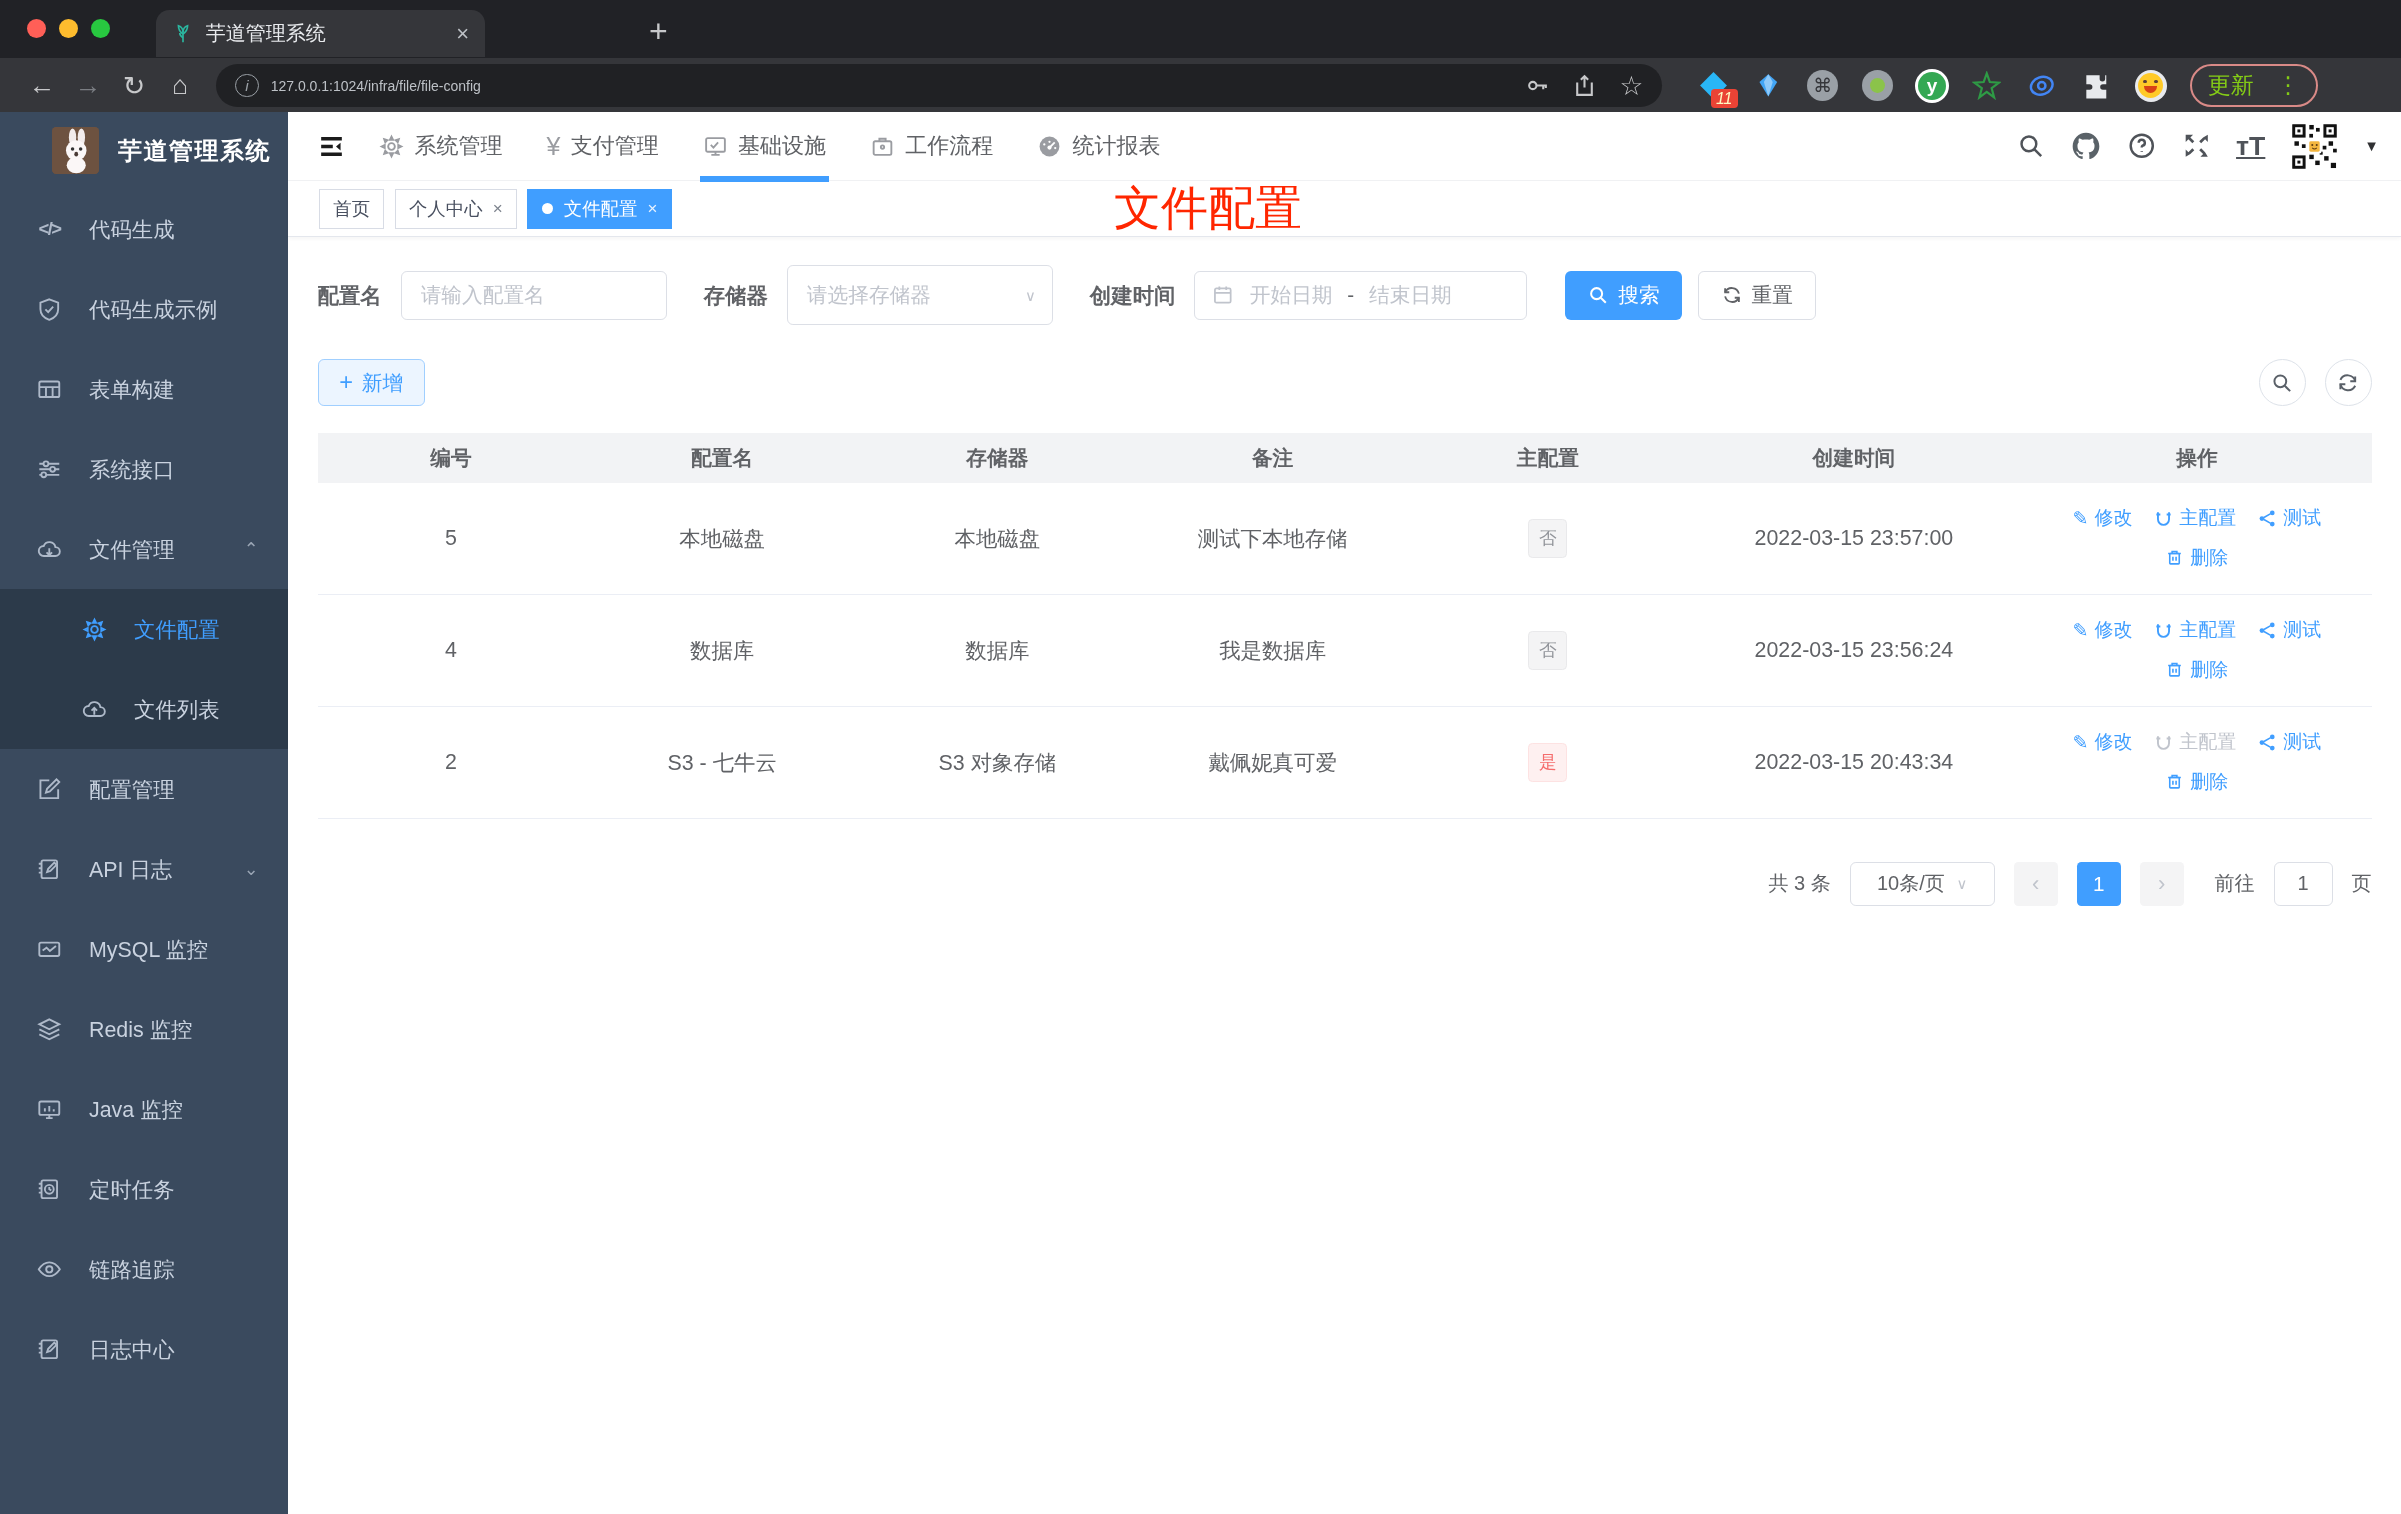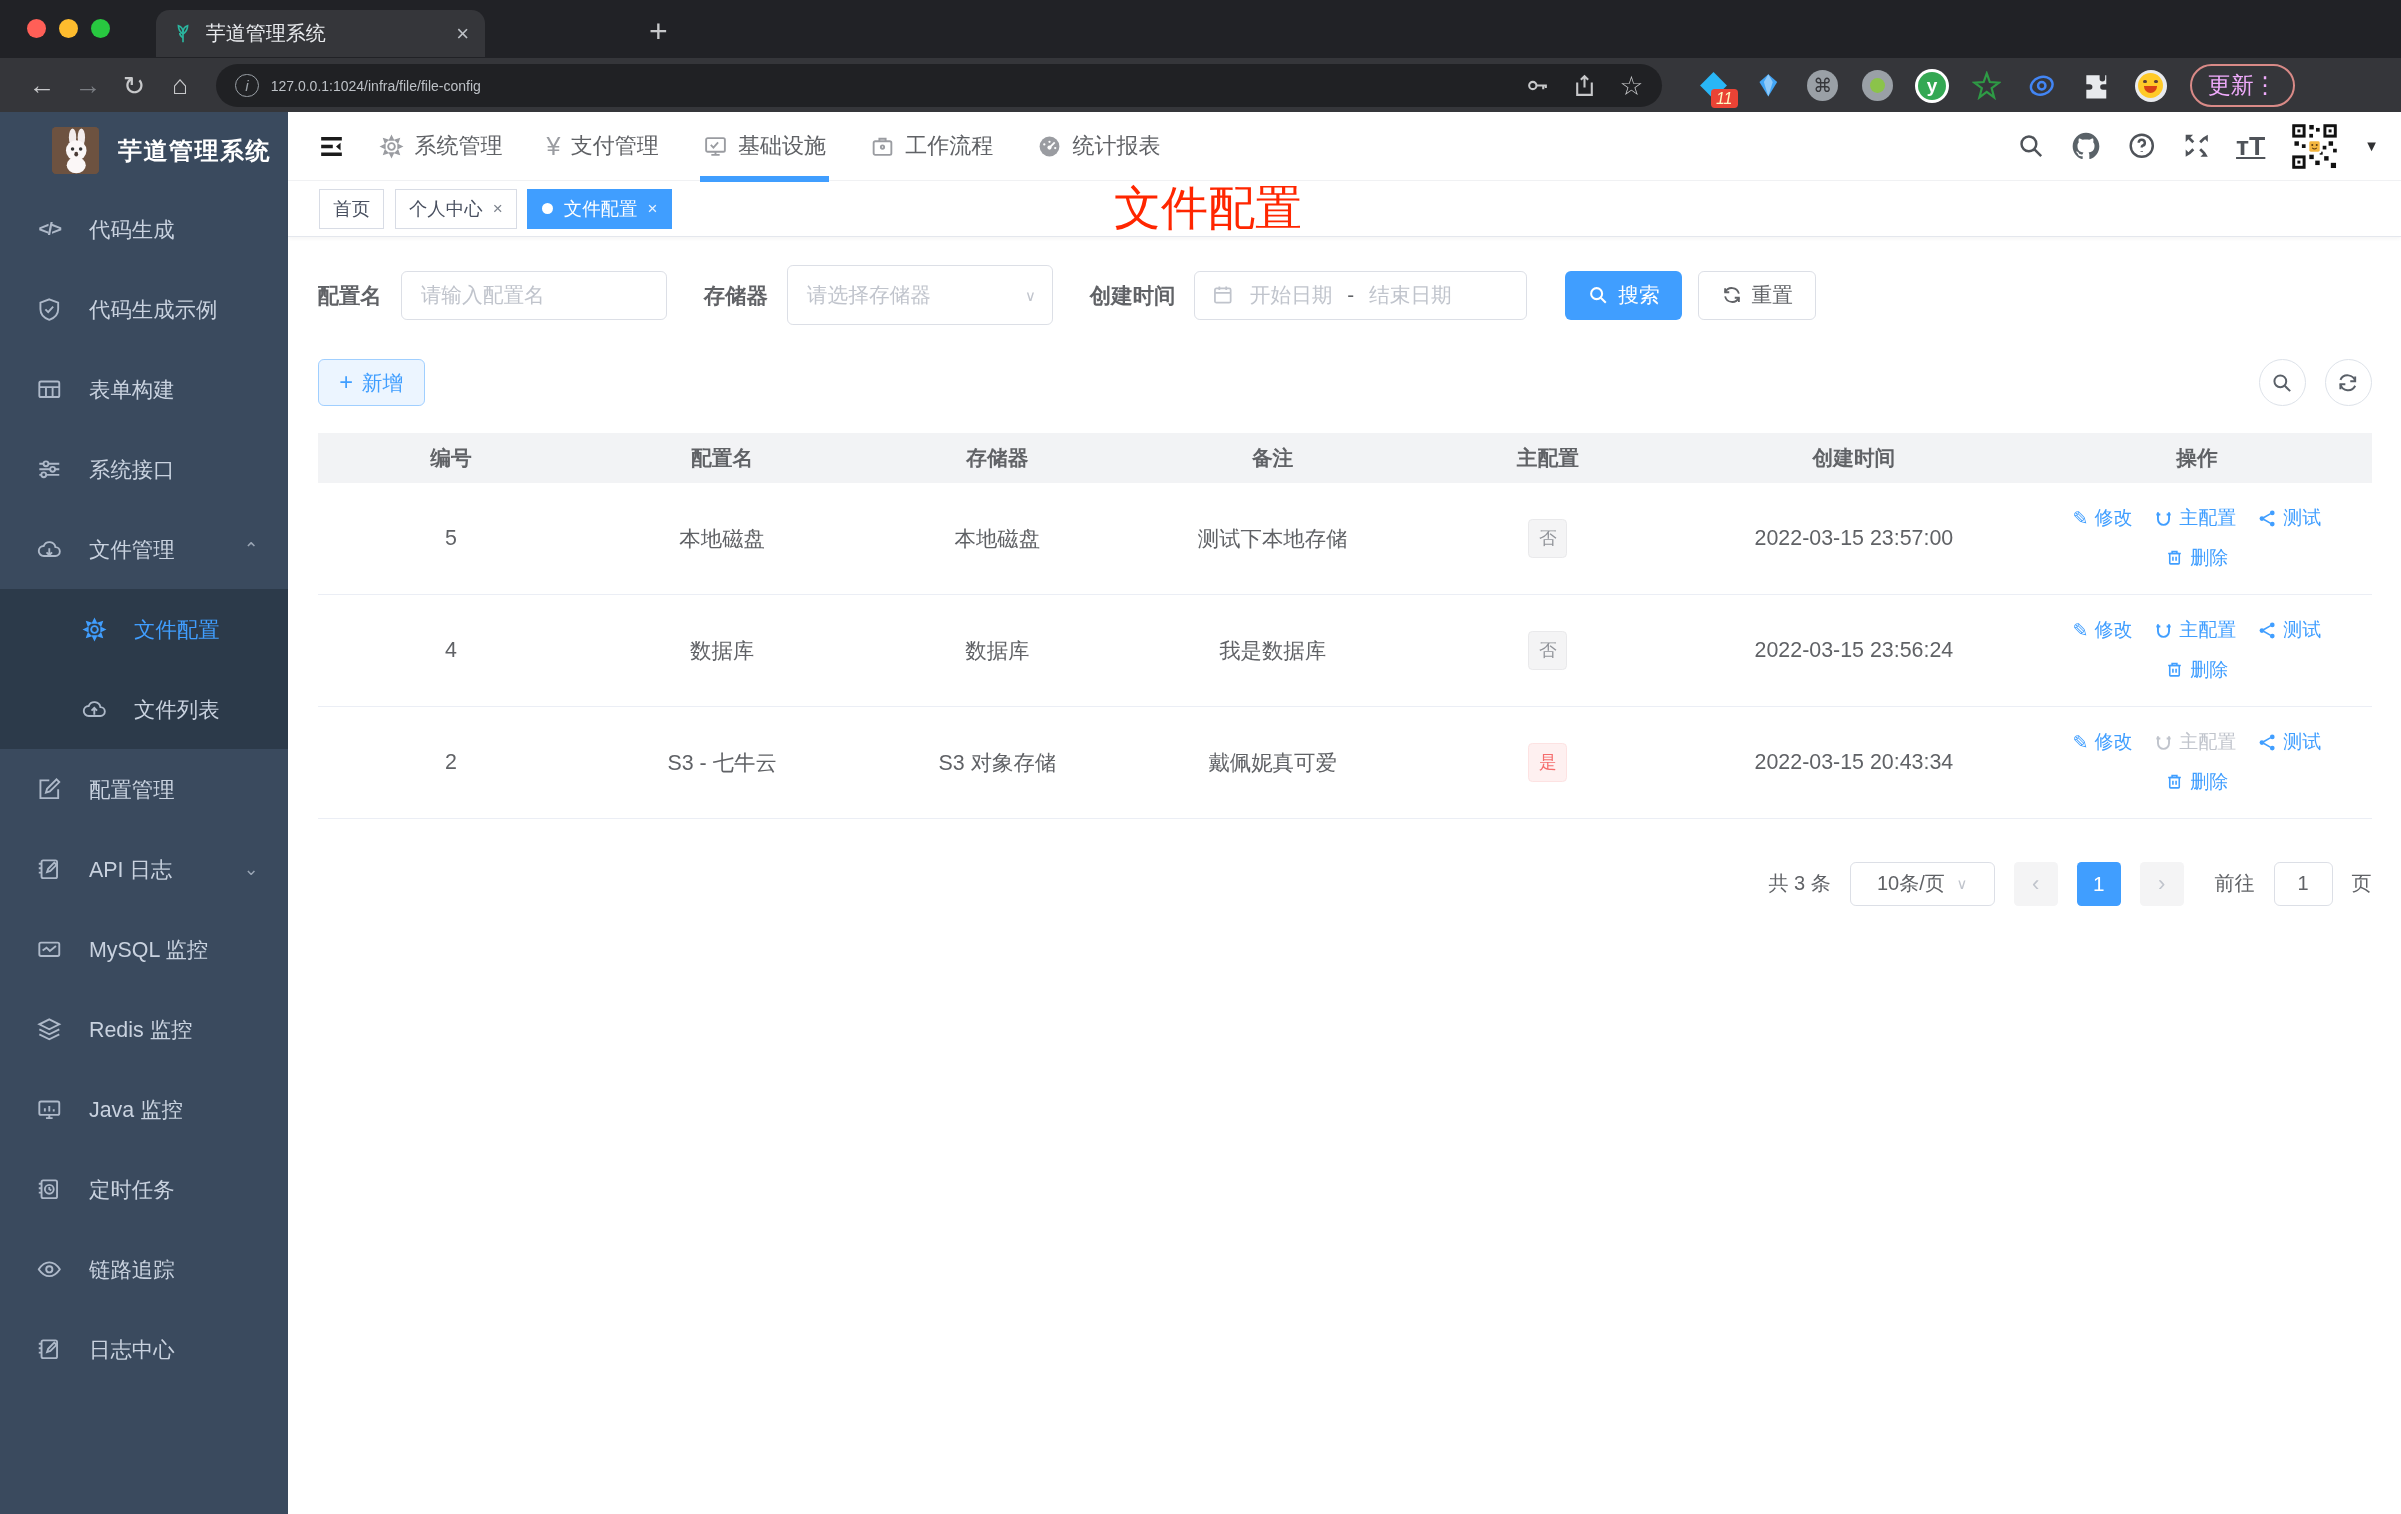--- a/index.html
+++ b/index.html
@@ -39,22 +39,22 @@
   .circle-dot i { width:14.8px; height:14.8px; border-radius:50%; background:#8bc34a; }
   .circle-y { width:34px; height:34px; border-radius:50%; background:#fff; display:flex; align-items:center; justify-content:center; }
   .circle-y i { width:28px; height:28px; border-radius:50%; background:#34a853; color:#fff; font-style:normal;
     display:flex; align-items:center; justify-content:center; font-size:19px; font-weight:700; }
   .emoji { width:32px; height:32px; border-radius:50%; background:#e8eaed; display:flex; align-items:center; justify-content:center; }
   .emoji i { width:25px; height:25px; border-radius:50%; background:#ffca28; position:relative; }
   .emoji i:before { content:""; position:absolute; left:5.2px; top:6.6px; width:3.7px; height:3.7px; border-radius:50%;
     background:#5d4037; box-shadow:11px 0 0 #5d4037; }
   .emoji i:after { content:""; position:absolute; left:5.9px; top:13.3px; width:13.3px; height:6.6px;
     border-radius:0 0 13.3px 13.3px; background:#d84315; }
-  .update-pill { margin-left:22px; height:43px; border:2.2px solid #d98a87; border-radius:23.6px; color:#f0abfc;
-    display:flex; align-items:center; gap:0; padding:0 16px; font-size:23px; flex:none; }
+  .update-pill { margin-left:22px; height:43px; border:2.2px solid #d98a87; border-radius:23.6px; color:#84cc16;
+    display:flex; align-items:center; gap:23px; padding:0 16px; font-size:23px; flex:none; }
 
   
   .app { position:absolute; top:112px; left:0; width:2401px; height:1403px; display:flex; }
   .sidebar { width:288px; flex:none; background:#3a4a5e; color:#c9d2df; overflow:hidden; }
   .logo-row { height:77px; display:flex; align-items:center; padding-left:52px; gap:19px; }
   .logo-img { width:47px; height:47px; border-radius:4.4px; background:#6d5240; position:relative; flex:none; overflow:hidden; }
   .logo-title { color:#fff; font-size:24px; font-weight:700; letter-spacing:1.5px; white-space:nowrap; }
   .menu { font-size:21.4px; }
   .menu-item { height:80px; display:flex; align-items:center; padding:0 29.5px 0 32px; gap:22px; cursor:pointer; white-space:nowrap; }
   .menu-item .mi { width:35px; display:flex; justify-content:center; color:#aeb9c9; flex:none; }

